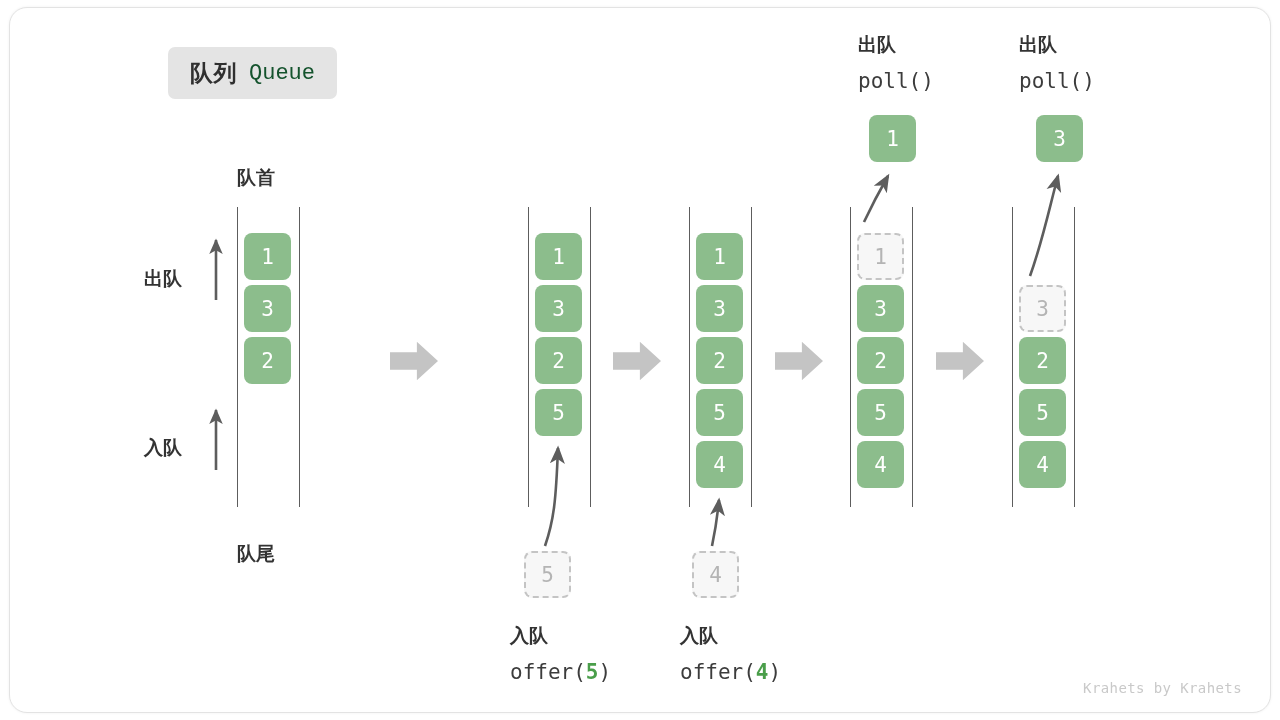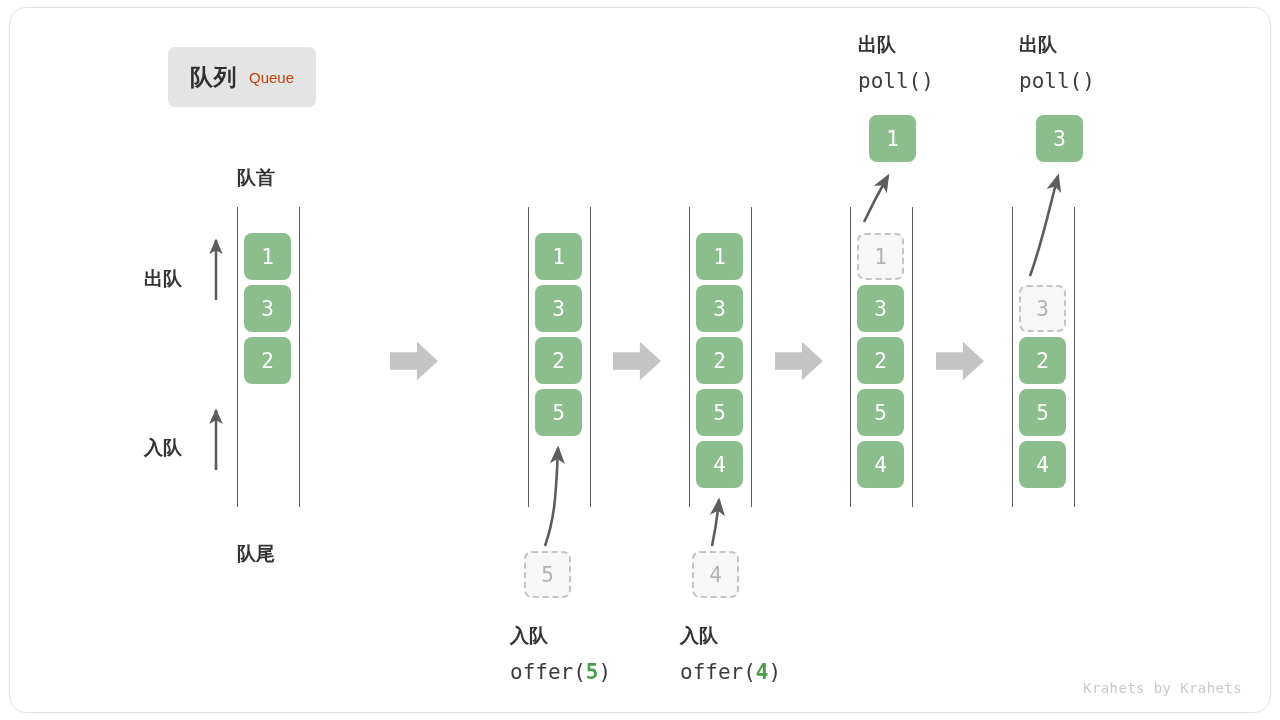--- a/index.html
+++ b/index.html
@@ -33,39 +33,39 @@
     border-radius: 18px;
     box-sizing: border-box;
     box-shadow: 0 0 3px rgba(0,0,0,0.06);
   }
 
   
   .title-badge {
     position: absolute;
     left: 168px;
     top: 47px;
-    height: 60px;
+    height: 52px;
     padding: 0 22px;
     background: #e4e4e4;
     border-radius: 7px;
     display: flex;
     align-items: center;
     gap: 12px;
     box-sizing: border-box;
   }
   .title-cn {
     font-size: 23px;
     font-weight: bold;
     color: #2f2f2f;
     letter-spacing: 0.5px;
   }
   .title-en {
-    font-family: Liberation Sans, sans-serif;
-    font-size: 15px;
-    color: #c2410c;
+    font-family: Liberation Mono, monospace;
+    font-size: 22px;
+    color: #14532d;
   }
 
   
   .lbl-head, .lbl-tail {
     position: absolute;
     font-size: 19px;
     font-weight: bold;
     color: #333333;
     white-space: nowrap;
   }

